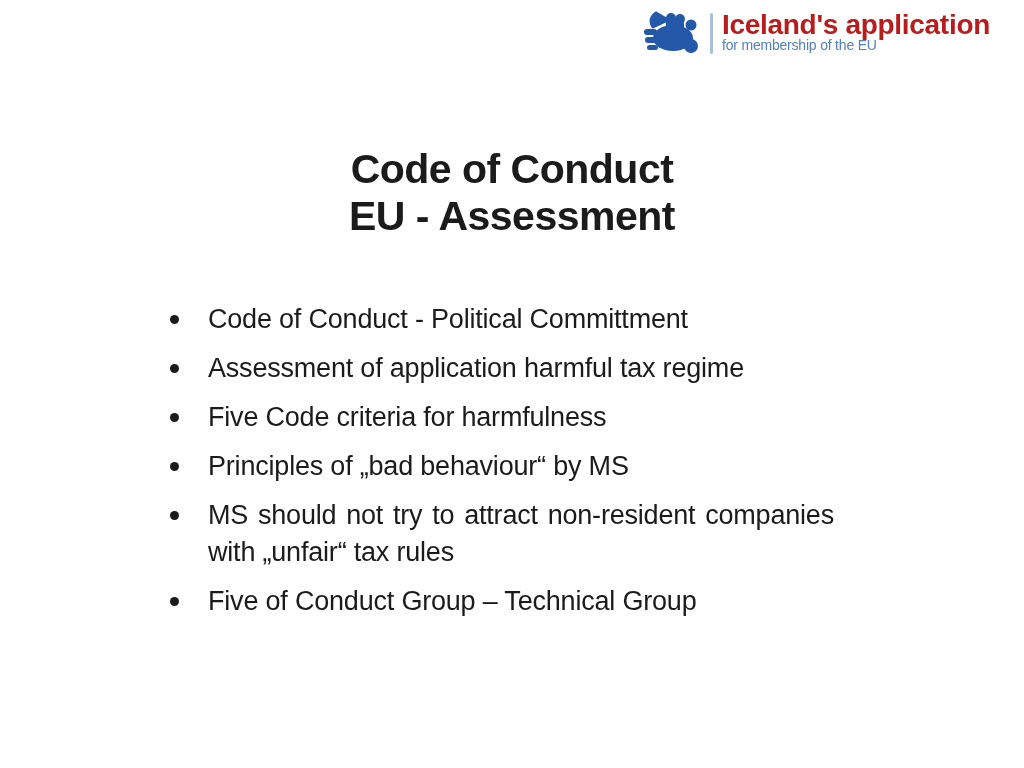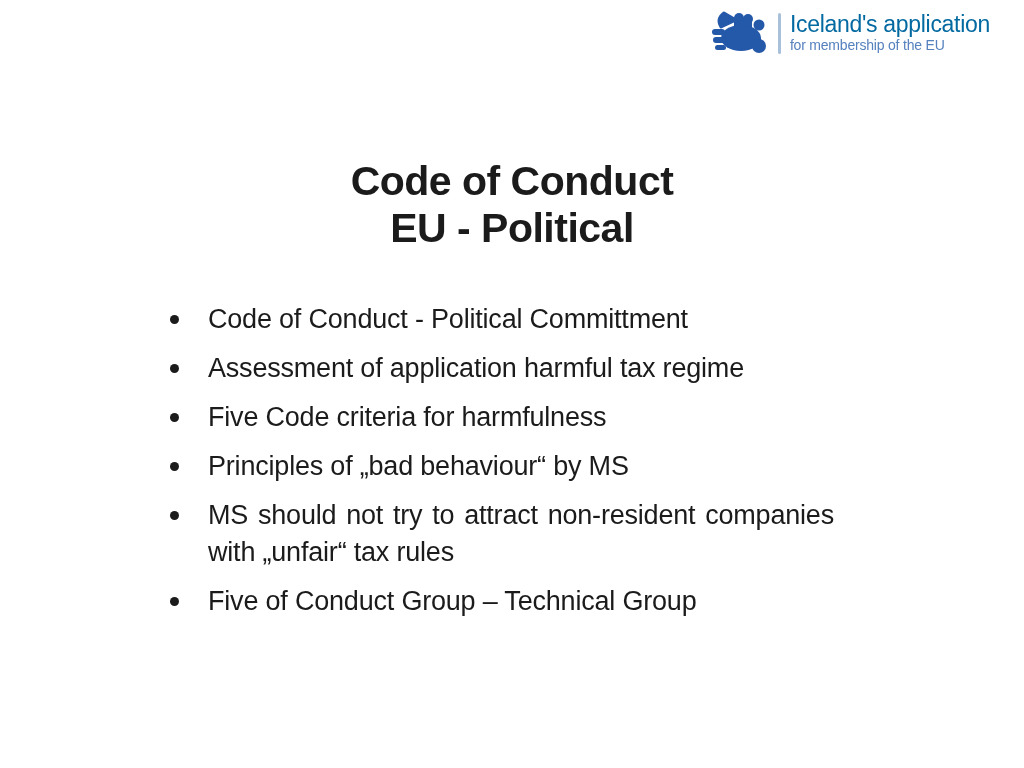--- a/index.html
+++ b/index.html
@@ -21,40 +21,40 @@
     align-items: center;
   }
   .logo svg { display: block; margin-right: 6px; }
   .logo-divider {
     width: 3px; height: 41px;
     background: #a9c0db;
     border-radius: 2px;
     margin: 0 9px 0 3px;
   }
   .logo-title {
-    font-size: 23px;
-    font-weight: normal;
-    color: #0369a1;
+    font-size: 28px;
+    font-weight: bold;
+    color: #b91c1c;
     letter-spacing: -0.3px;
     line-height: 23px;
     white-space: nowrap;
   }
   .logo-subtitle {
     font-size: 14px;
     color: #5581be;
     letter-spacing: -0.2px;
     line-height: 19px;
     white-space: nowrap;
   }
 
   
   .title {
     position: absolute;
     top: 146px; left: 0; right: 0;
-    margin: 12px;
+    margin: 0;
     text-align: center;
     font-size: 41px;
     font-weight: bold;
     line-height: 47px;
     letter-spacing: -0.5px;
     color: #1b1b1b;
   }
 
   
   .bullets {
@@ -105,21 +105,21 @@
       </g>
       <circle cx="56" cy="25" r="6" fill="#ffffff"></circle>
     </svg>
     <div class="logo-divider"></div>
     <div class="logo-text">
       <div class="logo-title">Iceland's application</div>
       <div class="logo-subtitle">for membership of the EU</div>
     </div>
   </div>
 
-  <h1 class="title"><span>Code of Conduct</span><br><span>EU - Political</span></h1>
+  <h1 class="title"><span>Code of Conduct</span><br><span>EU - Assessment</span></h1>
 
   <div class="bullets">
 
     <div class="bullet">
       <span class="dot"></span>
       <p class="bt">Code of Conduct - Political Committment</p>
     </div>
 
     <div class="bullet">
       <span class="dot"></span>

